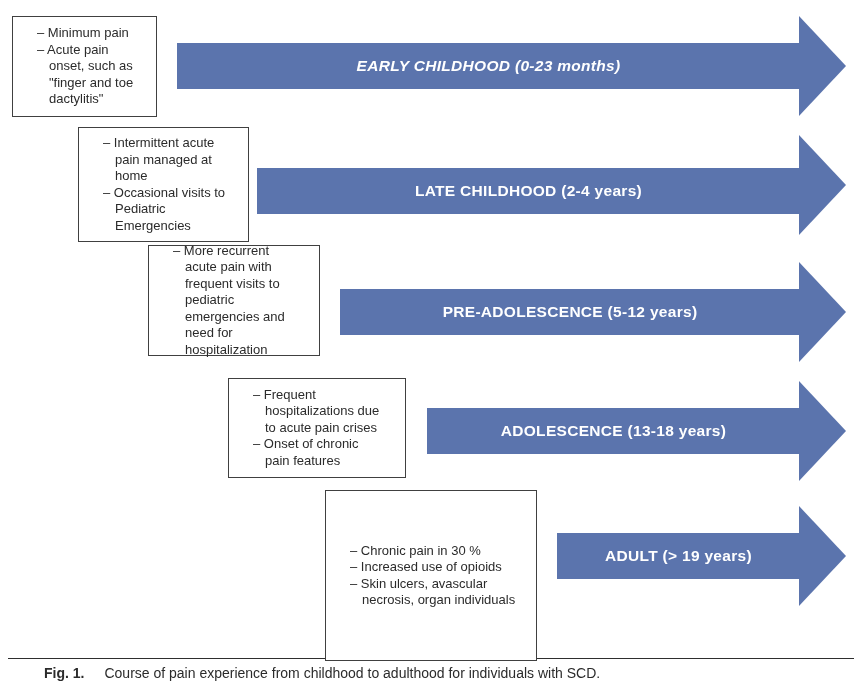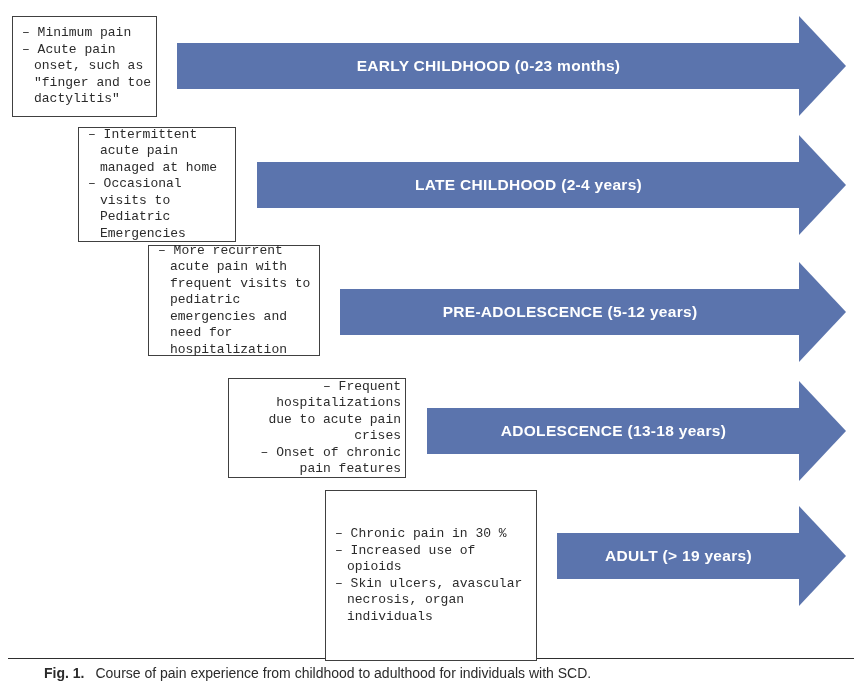--- a/index.html
+++ b/index.html
@@ -22,36 +22,35 @@
     box-sizing: border-box;
     border: 1.5px solid var(--box_border, #404040);
     background: #ffffff;
     display: flex;
     flex-direction: column;
     justify-content: center;
     padding: 2px 4px 2px 9px;
     z-index: 2;
   }
   .note-box ul {
-    margin: 0;
+    margin: 15px;
     padding: 0;
     list-style: none;
-    font-family: Liberation Mono, monospace;
   }
   .note-box li {
     font-size: 13px;
     line-height: 16.5px;
     color: var(--text, #2b2b2b);
     padding-left: 12px;
     text-indent: -12px;
   }
   .box0 { left: 12px;  top: 16px;  width: 145px; height: 101px; }
-  .box1 { left: 78px;  top: 127px; width: 158px; height: 115px; }
+  .box1 { left: 78px;  top: 127px; width: 171px; height: 115px; }
   .box2 { left: 148px; top: 245px; width: 172px; height: 111px; }
-  .box3 { left: 228px; top: 378px; width: 178px; height: 100px; text-align: right; }
+  .box3 { left: 228px; top: 378px; width: 178px; height: 100px; }
   .box4 { left: 325px; top: 490px; width: 212px; height: 171px; }
 
   
   .shaft {
     position: absolute;
     height: 46px;
     background: var(--arrow_fill, #5b74ad);
     display: flex;
     align-items: center;
     justify-content: center;
@@ -67,22 +66,22 @@
   .head {
     position: absolute;
     width: 0;
     height: 0;
     border-top: 50px solid transparent;
     border-bottom: 50px solid transparent;
     border-left: 47px solid var(--arrow_fill, #5b74ad);
     left: 799px;
     z-index: 1;
   }
-  .s0 { left: 177px; top: 43px;  width: 623px; }
-  .s1 { left: 257px; top: 162px; width: 543px; }
+  .s0 { left: 177px; top: 43px;  width: 623px; font-style: italic; }
+  .s1 { left: 257px; top: 168px; width: 543px; }
   .s2 { left: 340px; top: 289px; width: 460px; }
   .s3 { left: 427px; top: 408px; width: 373px; }
   .s4 { left: 557px; top: 533px; width: 243px; }
   .h0 { top: 16px;  }
   .h1 { top: 135px; }
   .h2 { top: 262px; }
   .h3 { top: 381px; }
   .h4 { top: 506px; }
 
   
@@ -97,21 +96,21 @@
     position: absolute;
     left: 8px;
     top: 664px;
     width: 846px;
     font-size: 14px;
     line-height: 19px;
     color: var(--text, #2b2b2b);
   }
   .caption .fig-label {
     font-weight: bold;
-    margin-right: 11px;
+    margin-right: 20px;
     padding-left: 36px;
   }
 </style>
 </head>
 <body>
 
 <div class="figure">
 
   <div class="note-box box0">
     <ul>

